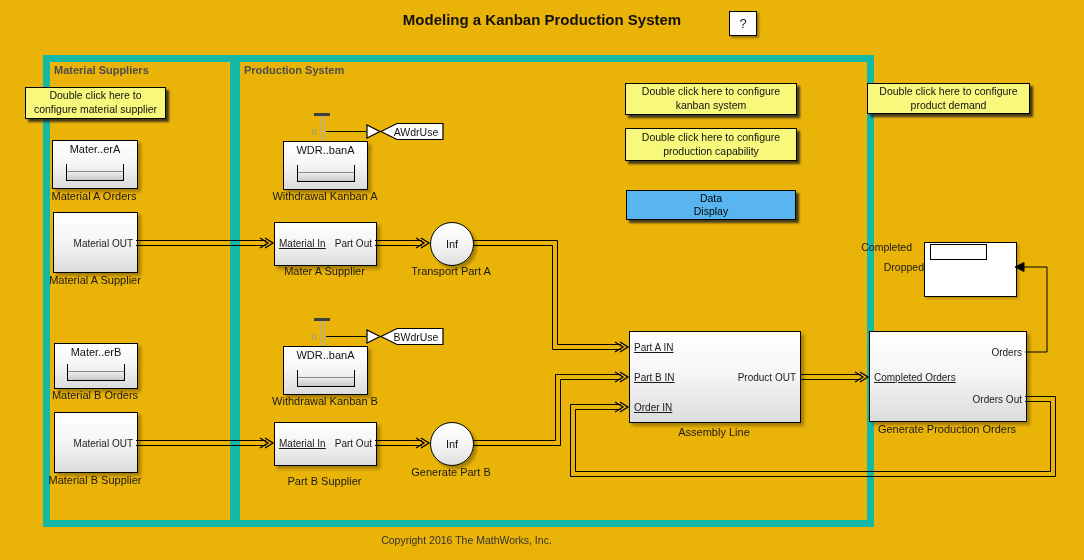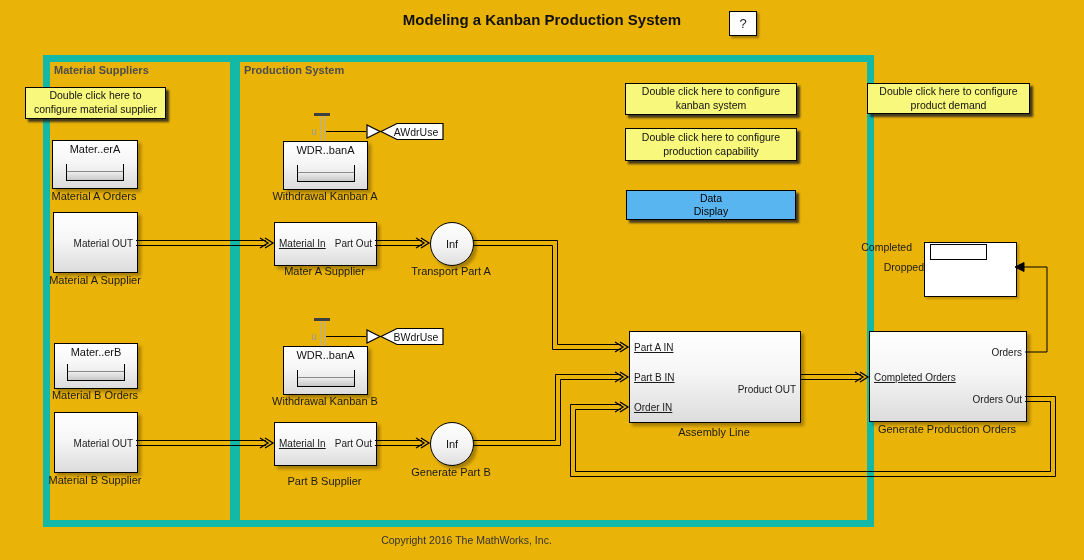--- a/index.html
+++ b/index.html
@@ -215,21 +215,21 @@
 
   <div class="circle" style="left:430px;top:422px;">
     <span>Inf</span>
   </div>
   <div class="caption" style="left:400px;top:466px;width:102px;">Generate Part B</div>
 
   <div class="blk" style="left:629px;top:331px;width:170px;height:90px;">
     <div class="port l" style="top:10px;">Part A IN</div>
     <div class="port l" style="top:40px;">Part B IN</div>
     <div class="port l" style="top:70px;">Order IN</div>
-    <div class="port r" style="top:52px;">Product OUT</div>
+    <div class="port r" style="top:40px;">Product OUT</div>
   </div>
   <div class="caption" style="left:629px;top:426px;width:170px;">Assembly Line</div>
 
   <div class="note" style="left:867px;top:83px;width:161px;height:29px;">Double click here to configure
 product demand</div>
 
   <div class="sig-label" style="left:840px;top:241px;">Completed</div>
   <div class="sig-label" style="left:840px;top:261px;margin-left:12px;">Dropped</div>
   <div class="display-blk" style="left:924px;top:242px;width:91px;height:53px;">
     <div class="display-inner"></div>

